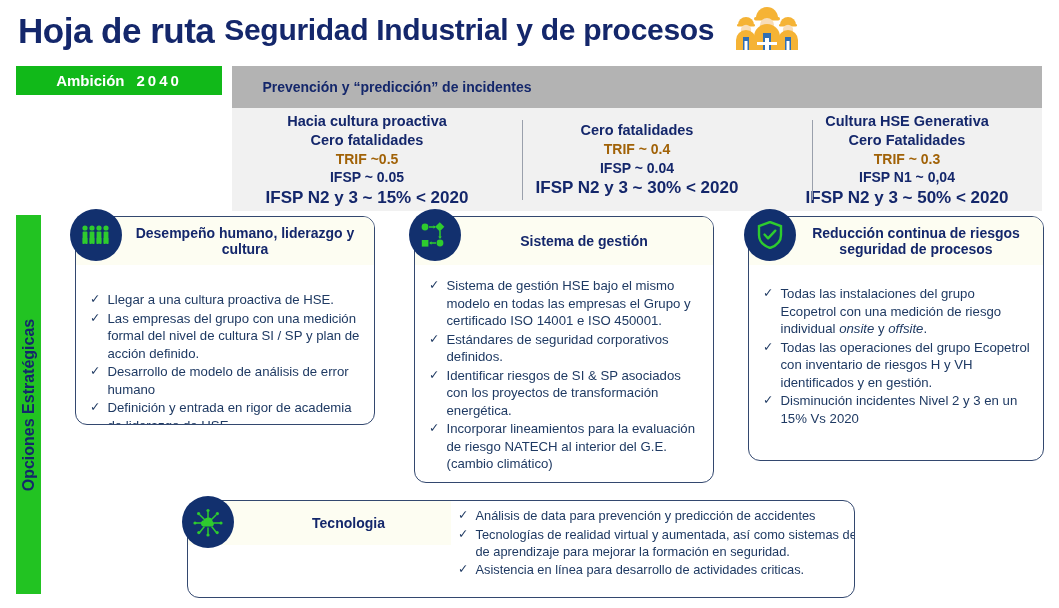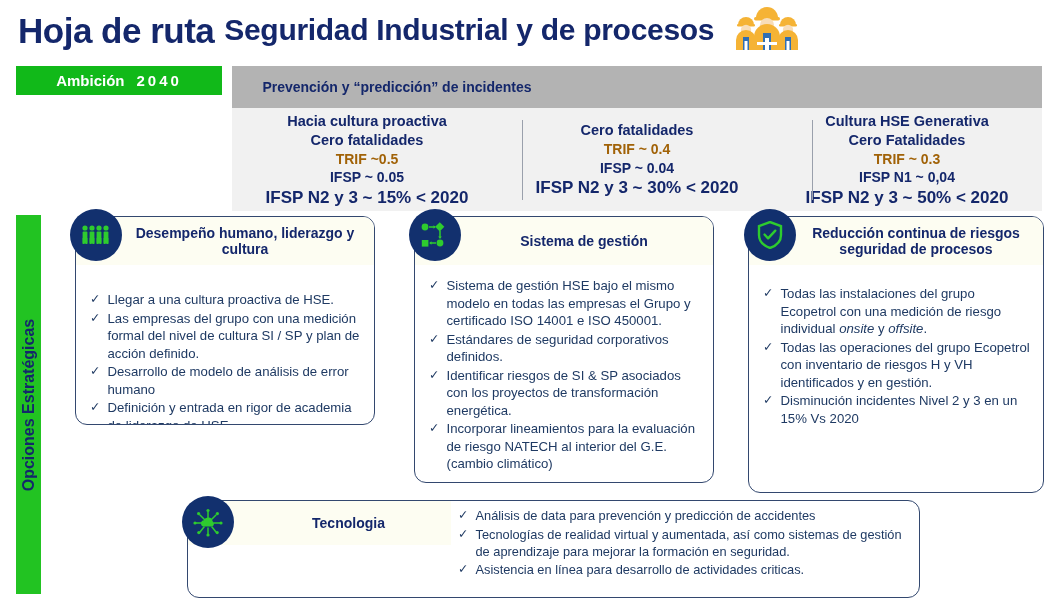--- a/index.html
+++ b/index.html
@@ -107,24 +107,24 @@
   .bullets li .txt{flex:1 1 auto;}
   .bullets em{font-style:italic;}
 
   
   #card1{left:75px;top:216px;width:300px;height:209px;}
   #card1 .card-head{height:48px;padding:0 14px 0 54px;font-size:14px;}
   #card1 .card-body{padding-top:26px;}
   #card2{left:414px;top:216px;width:300px;height:267px;}
   #card2 .card-head{height:48px;padding:0 14px 0 54px;font-size:14px;}
   #card2 .card-body{padding-top:12px;}
-  #card3{left:748px;top:216px;width:296px;height:277px;}
+  #card3{left:748px;top:216px;width:296px;height:245px;}
   #card3 .card-head{height:48px;padding:0 14px 0 54px;font-size:14px;}
   #card3 .card-body{padding-top:20px;}
-  #card4{left:187px;top:500px;width:733px;height:98px;}
+  #card4{left:187px;top:500px;width:668px;height:98px;}
   #card4 .card-head{
     position:absolute;left:0;top:0;width:263px;height:44px;
     padding-left:58px;font-size:14px;
   }
   #card4 .card-body{
     position:absolute;left:270px;top:6px;width:455px;padding:0 6px 0 0;
   }
   #card4 .bullets li{font-size:12.8px;line-height:1.35;}
 
   

